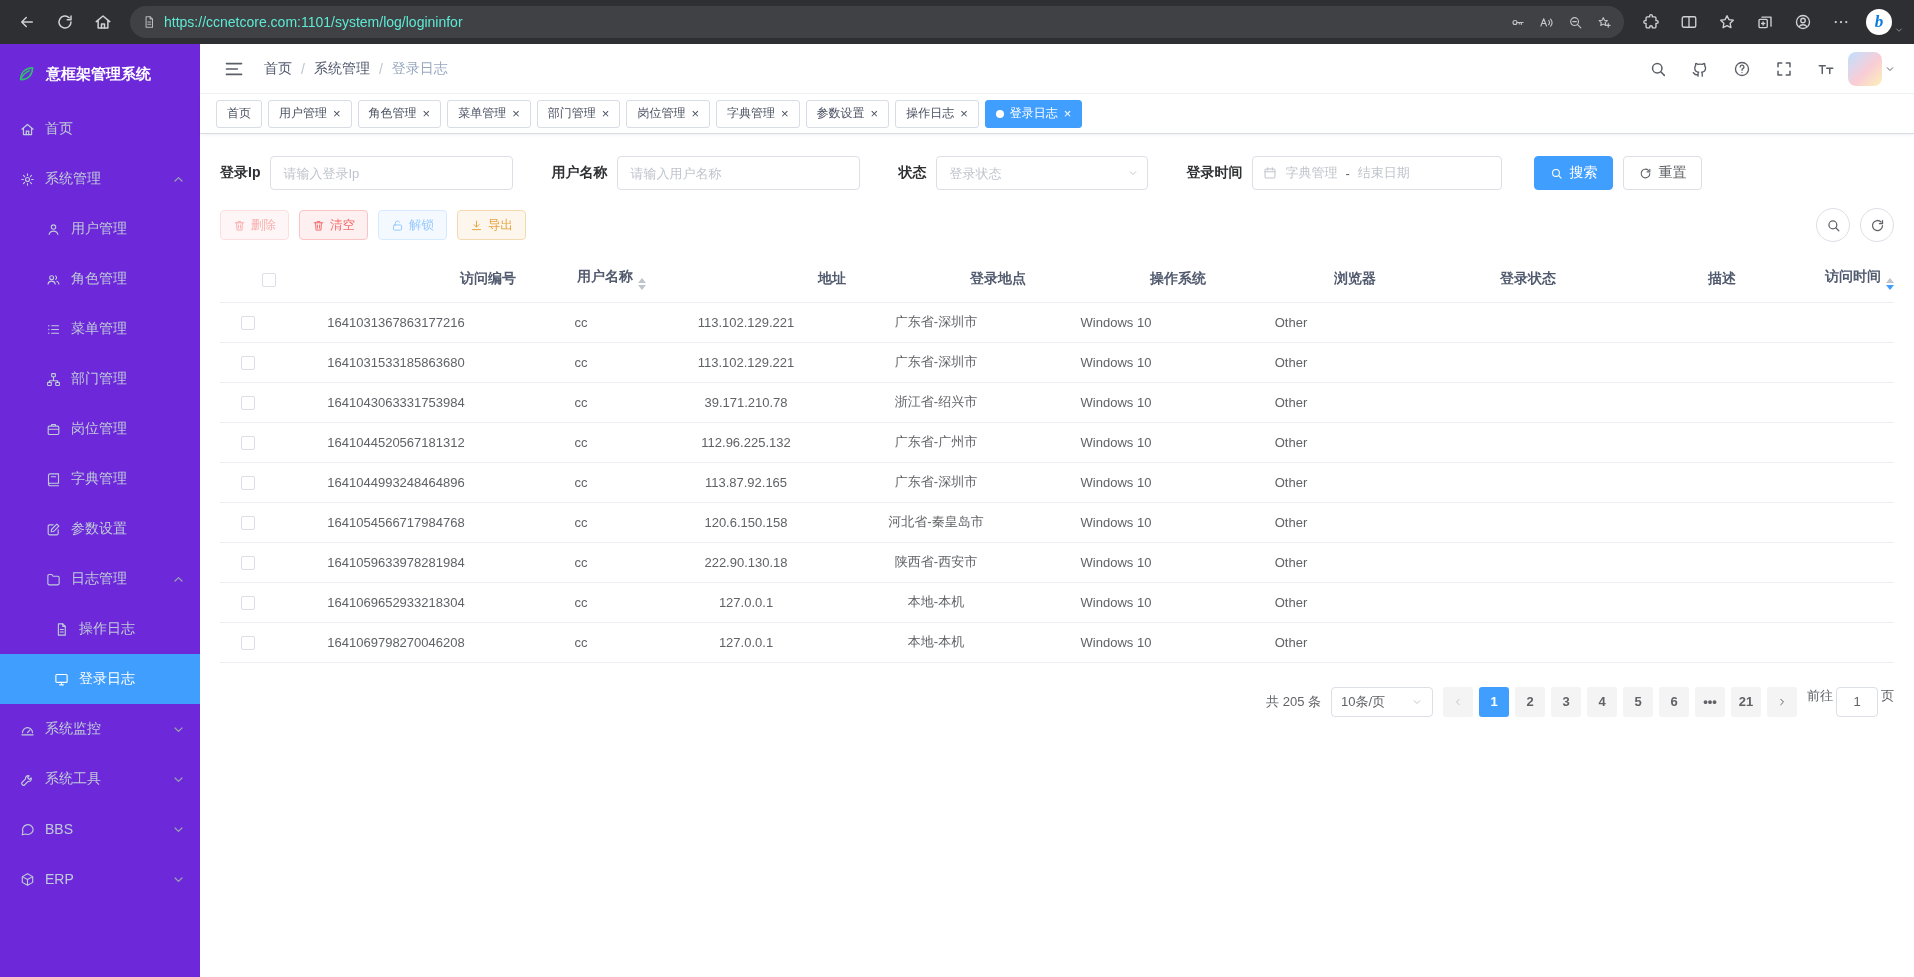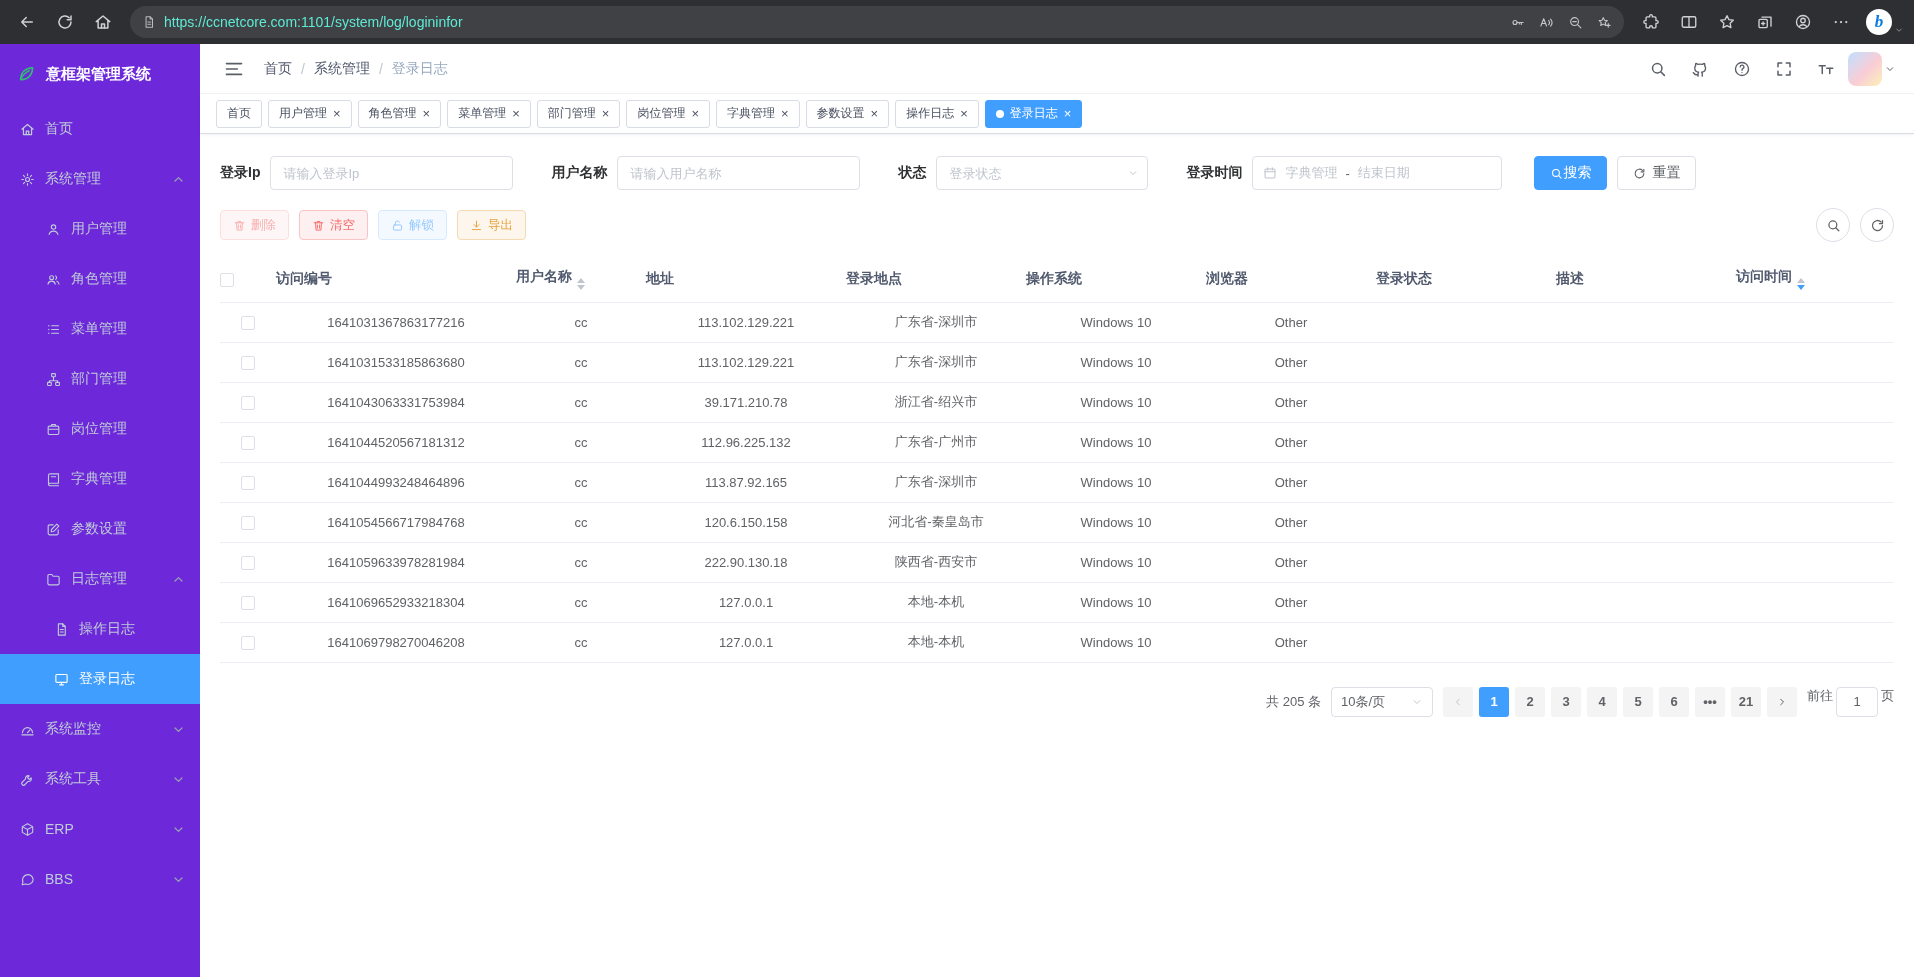--- a/index.html
+++ b/index.html
@@ -69,38 +69,38 @@
   .f-input::placeholder{color:#bfc4cc}
   .w-ip{width:243px}.w-name{width:243px}
   .select-box{position:relative;display:flex;align-items:center}
   .select-box .f-input{width:212px;padding-right:28px}
   .select-caret{position:absolute;right:9px;color:#c0c4cc;pointer-events:none}
   .daterange{width:250px;height:34px;border:1px solid #dcdfe6;border-radius:4px;display:flex;align-items:center;
              padding:0 10px;gap:8px;font-size:13px;color:#bfc4cc;background:#fff;cursor:pointer}
   .daterange .ic{color:#c0c4cc}
   .dr-sep{color:#606266}
   .btn-search{height:34px;background:#409eff;color:#fff;border:1px solid #409eff;border-radius:4px;padding:0 15px;
-              display:inline-flex;align-items:center;font-size:14px;cursor:pointer;margin-left:-6px}
+              display:inline-flex;align-items:center;gap:6px;font-size:14px;cursor:pointer;margin-left:-6px}
   .btn-reset{height:34px;background:#fff;color:#606266;border:1px solid #dcdfe6;border-radius:4px;padding:0 15px;
              display:inline-flex;align-items:center;gap:6px;font-size:14px;cursor:pointer}
 
   .toolbar{display:flex;align-items:center;gap:10px;margin-bottom:14px}
   .btn{height:30px;border-radius:4px;padding:0 12px;display:inline-flex;align-items:center;gap:5px;font-size:12.5px;
        border:1px solid transparent;cursor:pointer;background:#fff}
   .btn .ic{width:13px;height:13px}
   .btn.danger{background:#fef0f0;border-color:#fbc4c4;color:#f56c6c}
   .btn.primary{background:#ecf5ff;border-color:#b3d8ff;color:#409eff}
   .btn.warning{background:#fdf6ec;border-color:#f5dab1;color:#e6a23c}
   .btn.disabled{opacity:.55;cursor:not-allowed}
   .toolbar-right{margin-left:auto;display:flex;gap:10px}
   .circle-btn{width:34px;height:34px;border-radius:50%;border:1px solid #dcdfe6;background:#fff;color:#606266;
               display:flex;align-items:center;justify-content:center;cursor:pointer}
 
   table{width:100%;border-collapse:collapse;table-layout:fixed}
-  th{height:46px;font-size:14px;font-weight:700;color:#515a6e;border-bottom:1px solid #ebeef5;text-align:left;white-space:nowrap}
+  th{height:46px;font-size:14px;font-weight:700;color:#515a6e;border-bottom:1px solid #ebeef5;text-align:right;white-space:nowrap}
   td{height:40px;font-size:13px;color:#606266;border-bottom:1px solid #ebeef5;text-align:center;
      white-space:nowrap;overflow:hidden;text-overflow:ellipsis;padding:0 8px}
   .cb{width:14px;height:14px;border:1px solid #dcdfe6;border-radius:2px;display:inline-block;background:#fff;vertical-align:middle;cursor:pointer}
   .carets{display:inline-flex;flex-direction:column;margin-left:5px;vertical-align:-2px}
   .caret{width:0;height:0;border-left:4px solid transparent;border-right:4px solid transparent}
   .caret.up{border-bottom:5px solid #c0c4cc;margin-bottom:2px}
   .caret.down{border-top:5px solid #c0c4cc}
   .caret.down.on{border-top-color:#409eff}
 
   .pagination{display:flex;align-items:center;justify-content:flex-end;gap:10px;margin-top:24px;font-size:13px;color:#606266}
@@ -494,34 +494,34 @@
           </svg>
           <span class="mi-label">系统工具</span>
           <span class="menu-arrow">
             <svg class="ic ic-12">
               <use href="#s-chevdown"></use>
             </svg>
           </span>
         </div>
         <div class="menu-item lvl0">
           <svg class="ic">
-            <use href="#s-cube"></use>
-          </svg>
-          <span class="mi-label">ERP</span>
+            <use href="#s-chat"></use>
+          </svg>
+          <span class="mi-label">BBS</span>
           <span class="menu-arrow">
             <svg class="ic ic-12">
               <use href="#s-chevdown"></use>
             </svg>
           </span>
         </div>
         <div class="menu-item lvl0">
           <svg class="ic">
-            <use href="#s-chat"></use>
-          </svg>
-          <span class="mi-label">BBS</span>
+            <use href="#s-cube"></use>
+          </svg>
+          <span class="mi-label">ERP</span>
           <span class="menu-arrow">
             <svg class="ic ic-12">
               <use href="#s-chevdown"></use>
             </svg>
           </span>
         </div>
       </nav>
   </aside>
 
   <div class="main">

